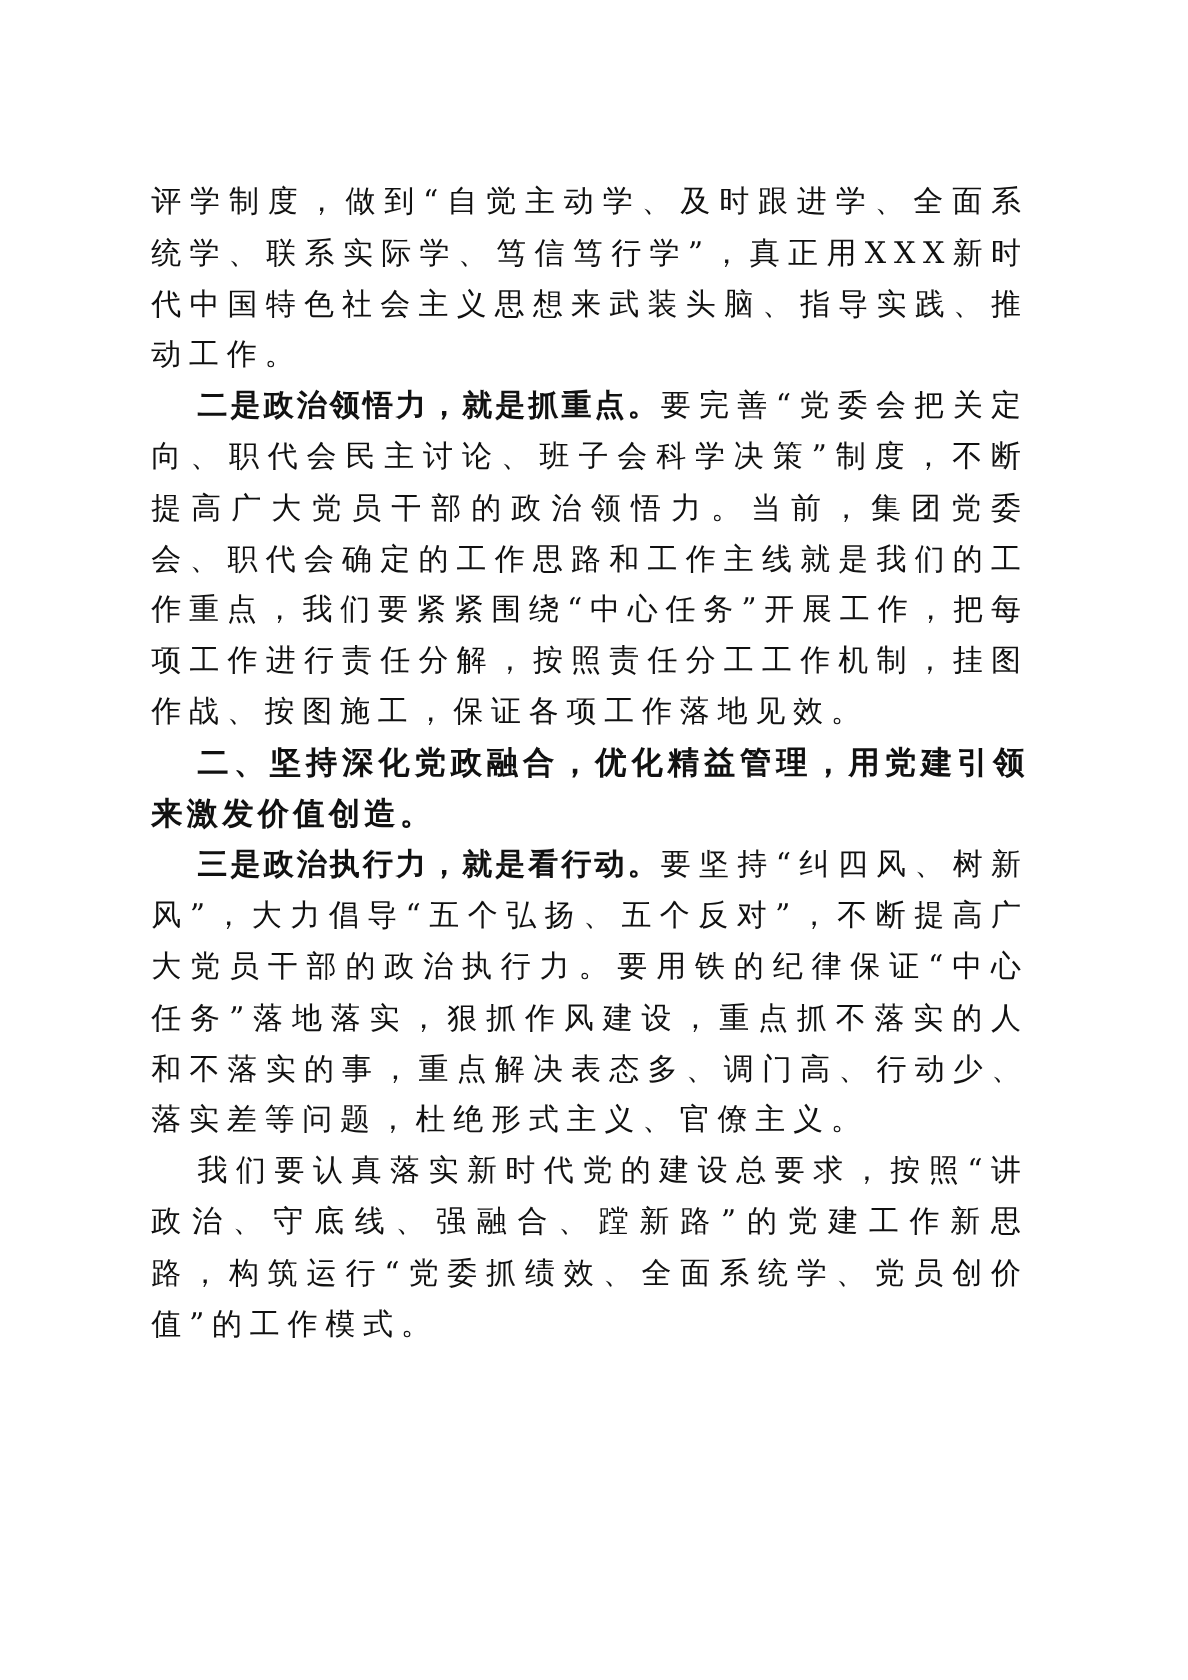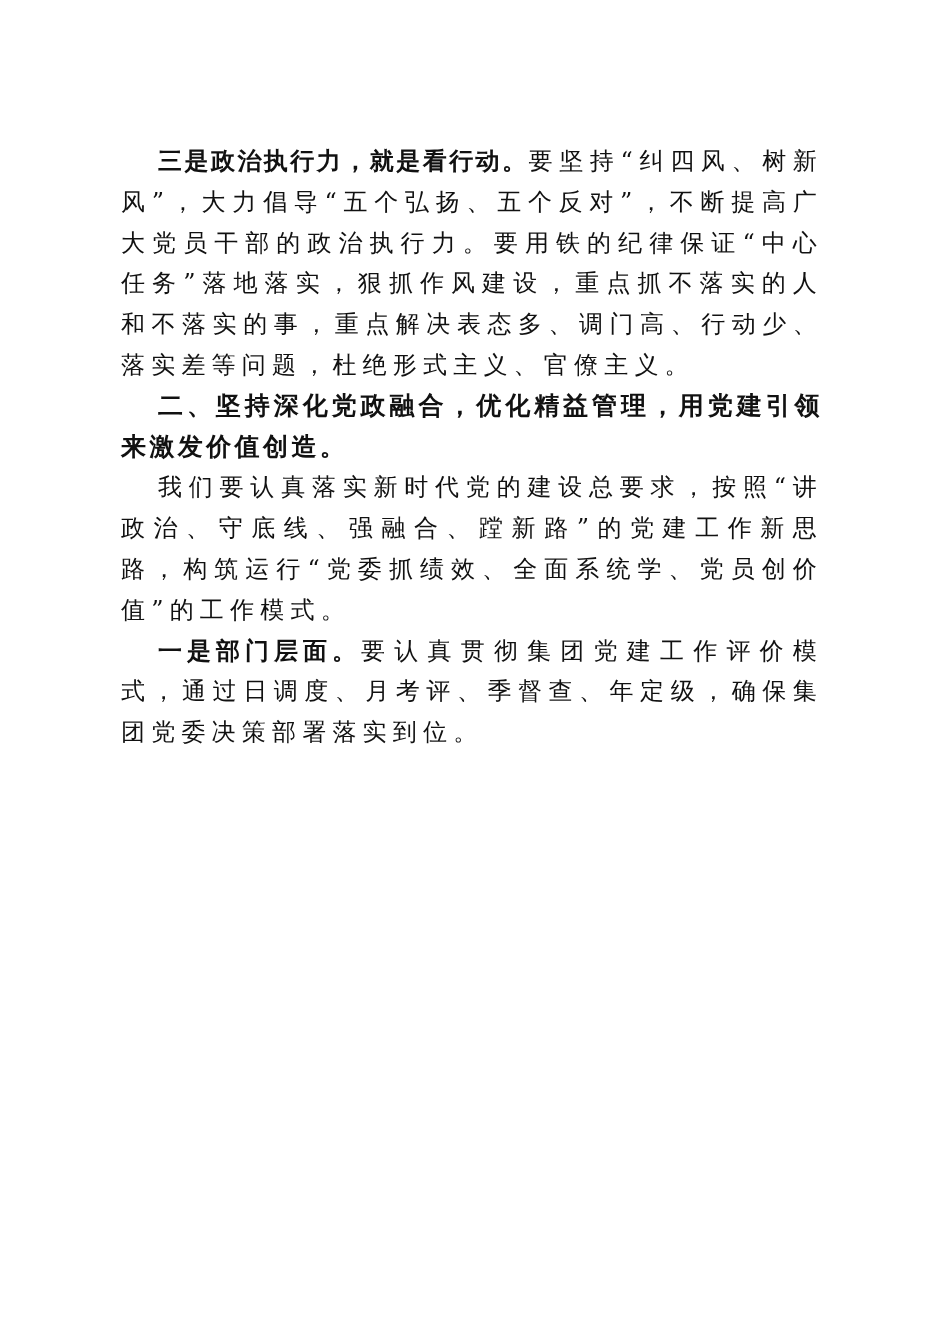--- a/index.html
+++ b/index.html
@@ -53,32 +53,35 @@
       font-size: 25px;
       letter-spacing: 3.4px;
     }
   </style>
 </head>
 <body>
 
 <div class="page">
   <div class="content">
 
-
+    <p class="para">
+      <span>评学制度，做到“自觉主动学、及时跟进学、全面系统学、联系实际学、笃信笃行学”，真正用XXX新时代中国特色社会主义思想来武装头脑、指导实践、推动工作。</span>
+    </p>
 
     <p class="para indent">
-      <span class="lead">三是政治执行力，就是看行动。</span><span>要坚持“纠四风、树新风”，大力倡导“五个弘扬、五个反对”，不断提高广大党员干部的政治执行力。要用铁的纪律保证“中心任务”落地落实，狠抓作风建设，重点抓不落实的人和不落实的事，重点解决表态多、调门高、行动少、落实差等问题，杜绝形式主义、官僚主义。</span>
+      <span class="lead">二是政治领悟力，就是抓重点。</span><span>要完善“党委会把关定向、职代会民主讨论、班子会科学决策”制度，不断提高广大党员干部的政治领悟力。当前，集团党委会、职代会确定的工作思路和工作主线就是我们的工作重点，我们要紧紧围绕“中心任务”开展工作，把每项工作进行责任分解，按照责任分工工作机制，挂图作战、按图施工，保证各项工作落地见效。</span>
     </p>
 
     <p class="para indent section-heading">
       <span>二、坚持深化党政融合，优化精益管理，用党建引领来激发价值创造。</span>
     </p>
 
     <p class="para indent">
+      <span class="lead">三是政治执行力，就是看行动。</span><span>要坚持“纠四风、树新风”，大力倡导“五个弘扬、五个反对”，不断提高广大党员干部的政治执行力。要用铁的纪律保证“中心任务”落地落实，狠抓作风建设，重点抓不落实的人和不落实的事，重点解决表态多、调门高、行动少、落实差等问题，杜绝形式主义、官僚主义。</span>
+    </p>
+
+    <p class="para indent">
       <span>我们要认真落实新时代党的建设总要求，按照“讲政治、守底线、强融合、蹚新路”的党建工作新思路，构筑运行“党委抓绩效、全面系统学、党员创价值”的工作模式。</span>
     </p>
 
-    <p class="para indent">
-      <span class="lead">一是部门层面。</span><span>要认真贯彻集团党建工作评价模式，通过日调度、月考评、季督查、年定级，确保集团党委决策部署落实到位。</span>
-    </p>
 
   </div>
 </div>
 
 </body></html>

